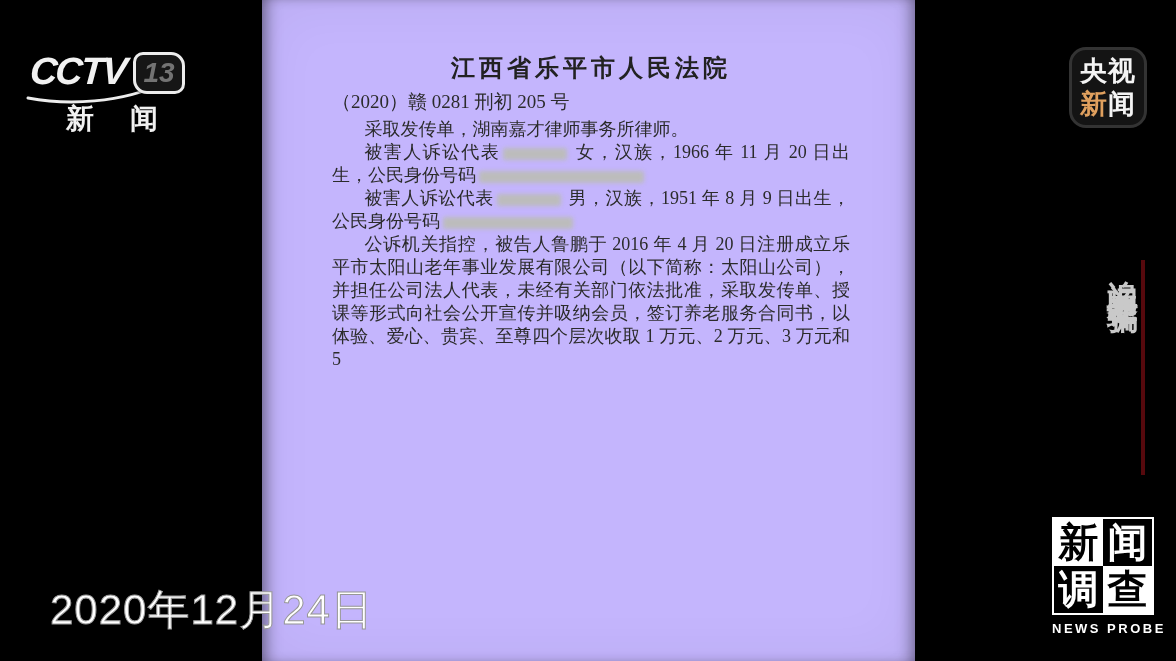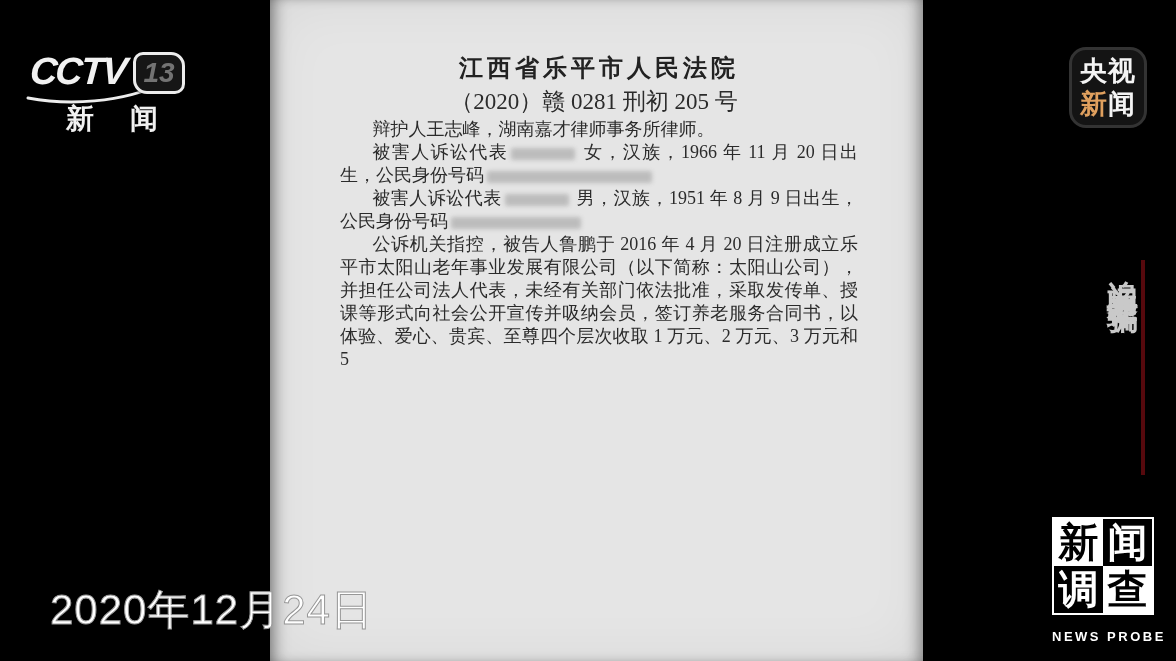--- a/index.html
+++ b/index.html
@@ -1,30 +1,30 @@
 <!DOCTYPE html>
 <html><head>
 <meta charset="utf-8">
 <style>
   html,body{margin:0;padding:0;background:#000;}
   .stage{position:relative;width:1176px;height:661px;background:#000;overflow:hidden;
          font-family:"Liberation Sans",sans-serif;}
 
   
   .document{position:absolute;left:262px;top:0;width:653px;height:661px;
-            background:#e5e5e5;color:#2b2b2b;
+            background:#c4b5fd;color:#2b2b2b;
             box-shadow:inset 12px 0 16px -9px rgba(0,0,0,.5),
                        inset -12px 0 16px -9px rgba(0,0,0,.45),
                        inset 0 0 60px rgba(0,0,0,.06);
-            font-family:"Liberation Serif","DejaVu Serif",serif;overflow:hidden;margin-left:8px;}
+            font-family:"Liberation Serif","DejaVu Serif",serif;overflow:hidden;}
   .doc-inner{padding:54px 65px 0 70px;}
   .doc-court{text-align:center;font-size:24px;line-height:28px;letter-spacing:4px;font-weight:600;color:#222;}
   .doc-title{text-align:center;font-size:27px;line-height:30px;letter-spacing:13px;font-weight:700;
              margin-top:10px;color:#1e1e1e;text-indent:13px;}
-  .doc-caseno{text-align:center;font-size:23px;line-height:20px;margin-top:10px;padding-right:10px;color:#2b2b2b;}
+  .doc-caseno{text-align:left;font-size:19px;line-height:20px;margin-top:10px;padding-right:10px;color:#2b2b2b;}
   .doc-body{margin-top:6px;font-size:18px;line-height:23px;text-align:justify;}
   .doc-p{margin:0;text-indent:1.8em;}
   .redact{display:inline-block;height:12px;background:#bcbcbc;border-radius:2px;
           filter:blur(2px);vertical-align:middle;margin:0 3px;}
 
   
   .cctv-logo{position:absolute;left:26px;top:48px;width:175px;height:80px;color:#f1f1f1;}
   .cctv-word{position:absolute;left:4px;top:2px;font-size:38px;font-weight:700;
              font-style:italic;letter-spacing:-2px;
              text-shadow:2px 2px 2px rgba(0,0,0,.8);transform:skewX(-4deg);}
@@ -56,39 +56,39 @@
 
   
   .probe-logo{position:absolute;left:1052px;top:517px;width:102px;}
   .probe-grid{width:102px;height:98px;box-sizing:border-box;border:2px solid #fff;background:#000;
               display:grid;grid-template-columns:1fr 1fr;grid-template-rows:1fr 1fr;}
   .probe-cell{display:flex;align-items:center;justify-content:center;
               font-size:40px;font-weight:700;line-height:1;
               font-family:"Liberation Serif","DejaVu Serif",serif;}
   .probe-cell.light{background:#fff;color:#000;}
   .probe-cell.dark{background:#000;color:#fff;}
-  .probe-sub{margin-top:14px;text-align:center;color:#fff;font-size:13px;font-weight:700;
+  .probe-sub{margin-top:6px;text-align:center;color:#fff;font-size:13px;font-weight:700;
              letter-spacing:2.5px;white-space:nowrap;}
 
   
   .date-overlay{position:absolute;left:50px;top:582px;font-size:42px;color:#ffffff;
                 letter-spacing:1px;font-family:"Liberation Sans",sans-serif;
                 -webkit-text-stroke:1px #979797;}
 </style>
 </head>
 <body>
 
 <div class="stage">
 
   <div class="document">
     <div class="doc-inner">
       <div class="doc-court">江西省乐平市人民法院</div>
       <div class="doc-caseno">（2020）赣 0281 刑初 205 号</div>
       <div class="doc-body">
-          <p class="doc-p">辩护人王志峰，湖南嘉才律师事务所律师。</p>
+          <p class="doc-p">采取发传单，湖南嘉才律师事务所律师。</p>
           <p class="doc-p">被害人诉讼代表<span class="redact" style="width: 64px;"></span> 女，汉族，1966 年 11 月 20 日出生，公民身份号码<span class="redact" style="width: 165px;"></span></p>
           <p class="doc-p">被害人诉讼代表<span class="redact" style="width: 64px;"></span> 男，汉族，1951 年 8 月 9 日出生，公民身份号码<span class="redact" style="width: 130px;"></span></p>
           <p class="doc-p">公诉机关指控，被告人鲁鹏于 2016 年 4 月 20 日注册成立乐平市太阳山老年事业发展有限公司（以下简称：太阳山公司），并担任公司法人代表，未经有关部门依法批准，采取发传单、授课等形式向社会公开宣传并吸纳会员，签订养老服务合同书，以体验、爱心、贵宾、至尊四个层次收取 1 万元、2 万元、3 万元和 5</p>
         </div>
     </div>
   </div>
 
   <div class="cctv-logo">
     <svg class="cctv-swoosh" width="175" height="60" viewBox="0 0 175 60">
       <path d="M2 50 C 40 57, 95 56, 140 34" stroke="#ededed" stroke-width="3" fill="none" stroke-linecap="round"></path>

